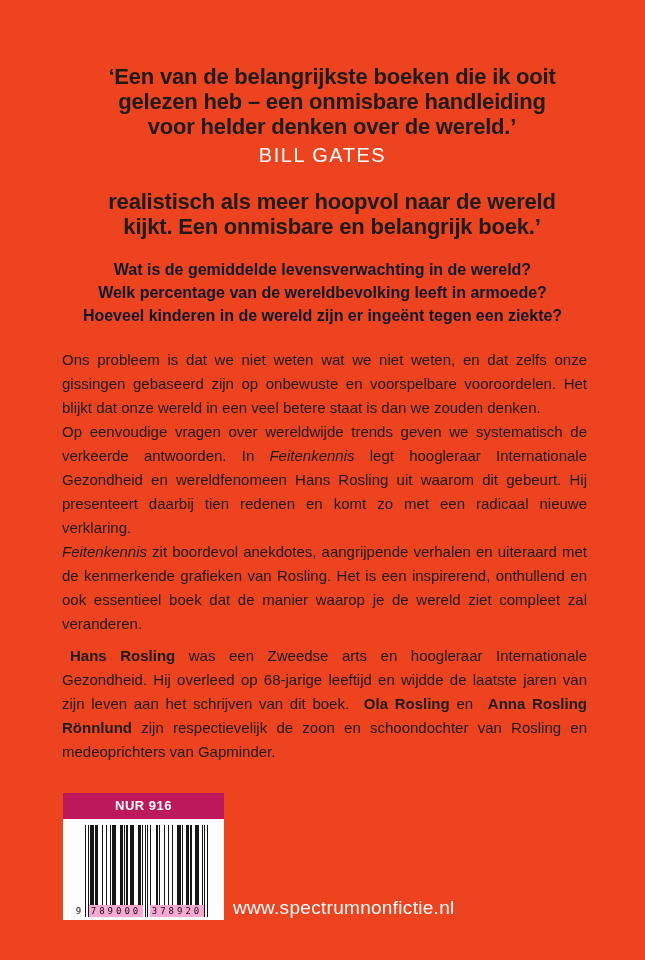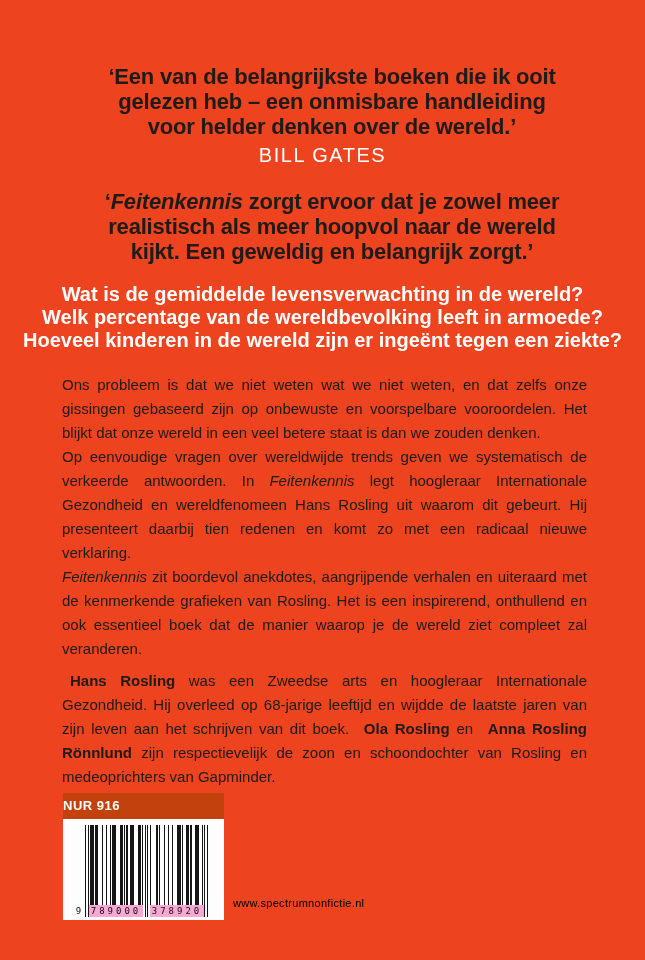--- a/index.html
+++ b/index.html
@@ -13,63 +13,62 @@
     color:#1E1B19;
     overflow:hidden;
   }
   .quote { text-align:center; font-weight:bold; font-size:22px; line-height:25px; letter-spacing:-0.2px; }
   .qline { white-space:nowrap;padding-left:19px; }
   .attribution {
     text-align:center; color:#FFFFFF; font-weight:normal;
     font-size:20px; line-height:24px; letter-spacing:1.5px; margin-top:4px;
   }
   .quote-block-2 { margin-top:22px; }
-  .questions { margin-top:19px; text-align:center; color:#ffffff; font-weight:bold; font-size:20px; line-height:23px; }
+  .questions { margin-top:19px; text-align:center; color:#0f172a; font-weight:bold; font-size:16px; line-height:23px; }
   .question-line { white-space:nowrap; }
   .description { margin:21px 58px 0 62px; font-size:15px; line-height:24px; text-align:justify; }
   .description p { margin:0; }
   .bio { margin:8px 58px 0 62px; font-size:15px; line-height:24px; text-align:justify; }
   .bio p { margin:0; }
   .bio strong { font-weight:bold;margin-left:8px; }
 
   .barcode-block { position:absolute; left:63px; top:793px; width:161px; }
   .nur-label {
-    background:#c2410c; color:#FFFFFF; font-weight:bold; font-size:13px;
-    letter-spacing:0.5px; height:26px; line-height:26px;
+    background:#be185d; color:#FFFFFF; font-weight:bold; font-size:13px;
+    letter-spacing:0.5px; text-align:center; height:26px; line-height:26px;
   }
   .barcode-box { background:#FDFDFD; height:101px; box-sizing:border-box; padding:6px 10px 3px; }
   .bars-wrap { position:relative; height:92px; }
   .bars-wrap svg { position:absolute; top:0; left:12px; width:123px; height:92px; fill:#151515; }
   .bc-digit {
     position:absolute; bottom:0; height:12px; line-height:12px;
     font-family:"DejaVu Sans Mono","Liberation Mono",monospace;
     font-size:9px; color:#111; text-align:center; background:#f9a8d4;
   }
   .bc-first { left:0; width:11px; background:transparent; }
   .bc-left  { left:16px; width:54px; letter-spacing:3px; }
   .bc-right { left:77px; width:54px; letter-spacing:3px; }
 
-  .website { position:absolute; left:233px; top:897px; font-size:11px; letter-spacing:0.3px; color:#000000; }
+  .website { position:absolute; left:233px; top:897px; font-size:19px; letter-spacing:0.3px; color:#ffffff; }
 </style>
 </head>
 <body>
 
 <div class="cover">
 
   <div class="quote">
     <div class="qline">‘Een van de belangrijkste boeken die ik ooit</div>
     <div class="qline">gelezen heb – een onmisbare handleiding</div>
     <div class="qline">voor helder denken over de wereld.’</div>
   </div>
   <div class="attribution">BILL GATES</div>
 
   <div class="quote quote-block-2">
-    <div class="qline"><span>‘</span><em>Feitenkennis</em><span> zorgt ervoor dat je zowel meer</span></div>
     <div class="qline">realistisch als meer hoopvol naar de wereld</div>
-    <div class="qline">kijkt. Een geweldig en belangrijk zorgt.’</div>
+    <div class="qline">kijkt. Een onmisbare en belangrijk boek.’</div>
   </div>
 
   <div class="questions">
     <div class="question-line">Wat is de gemiddelde levensverwachting in de wereld?</div>
     <div class="question-line">Welk percentage van de wereldbevolking leeft in armoede?</div>
     <div class="question-line">Hoeveel kinderen in de wereld zijn er ingeënt tegen een ziekte?</div>
   </div>
 
   <div class="description">
     <p>Ons probleem is dat we niet weten wat we niet weten, en dat zelfs onze gissingen gebaseerd zijn op onbewuste en voorspelbare vooroordelen. Het blijkt dat onze wereld in een veel betere staat is dan we zouden denken.</p>

